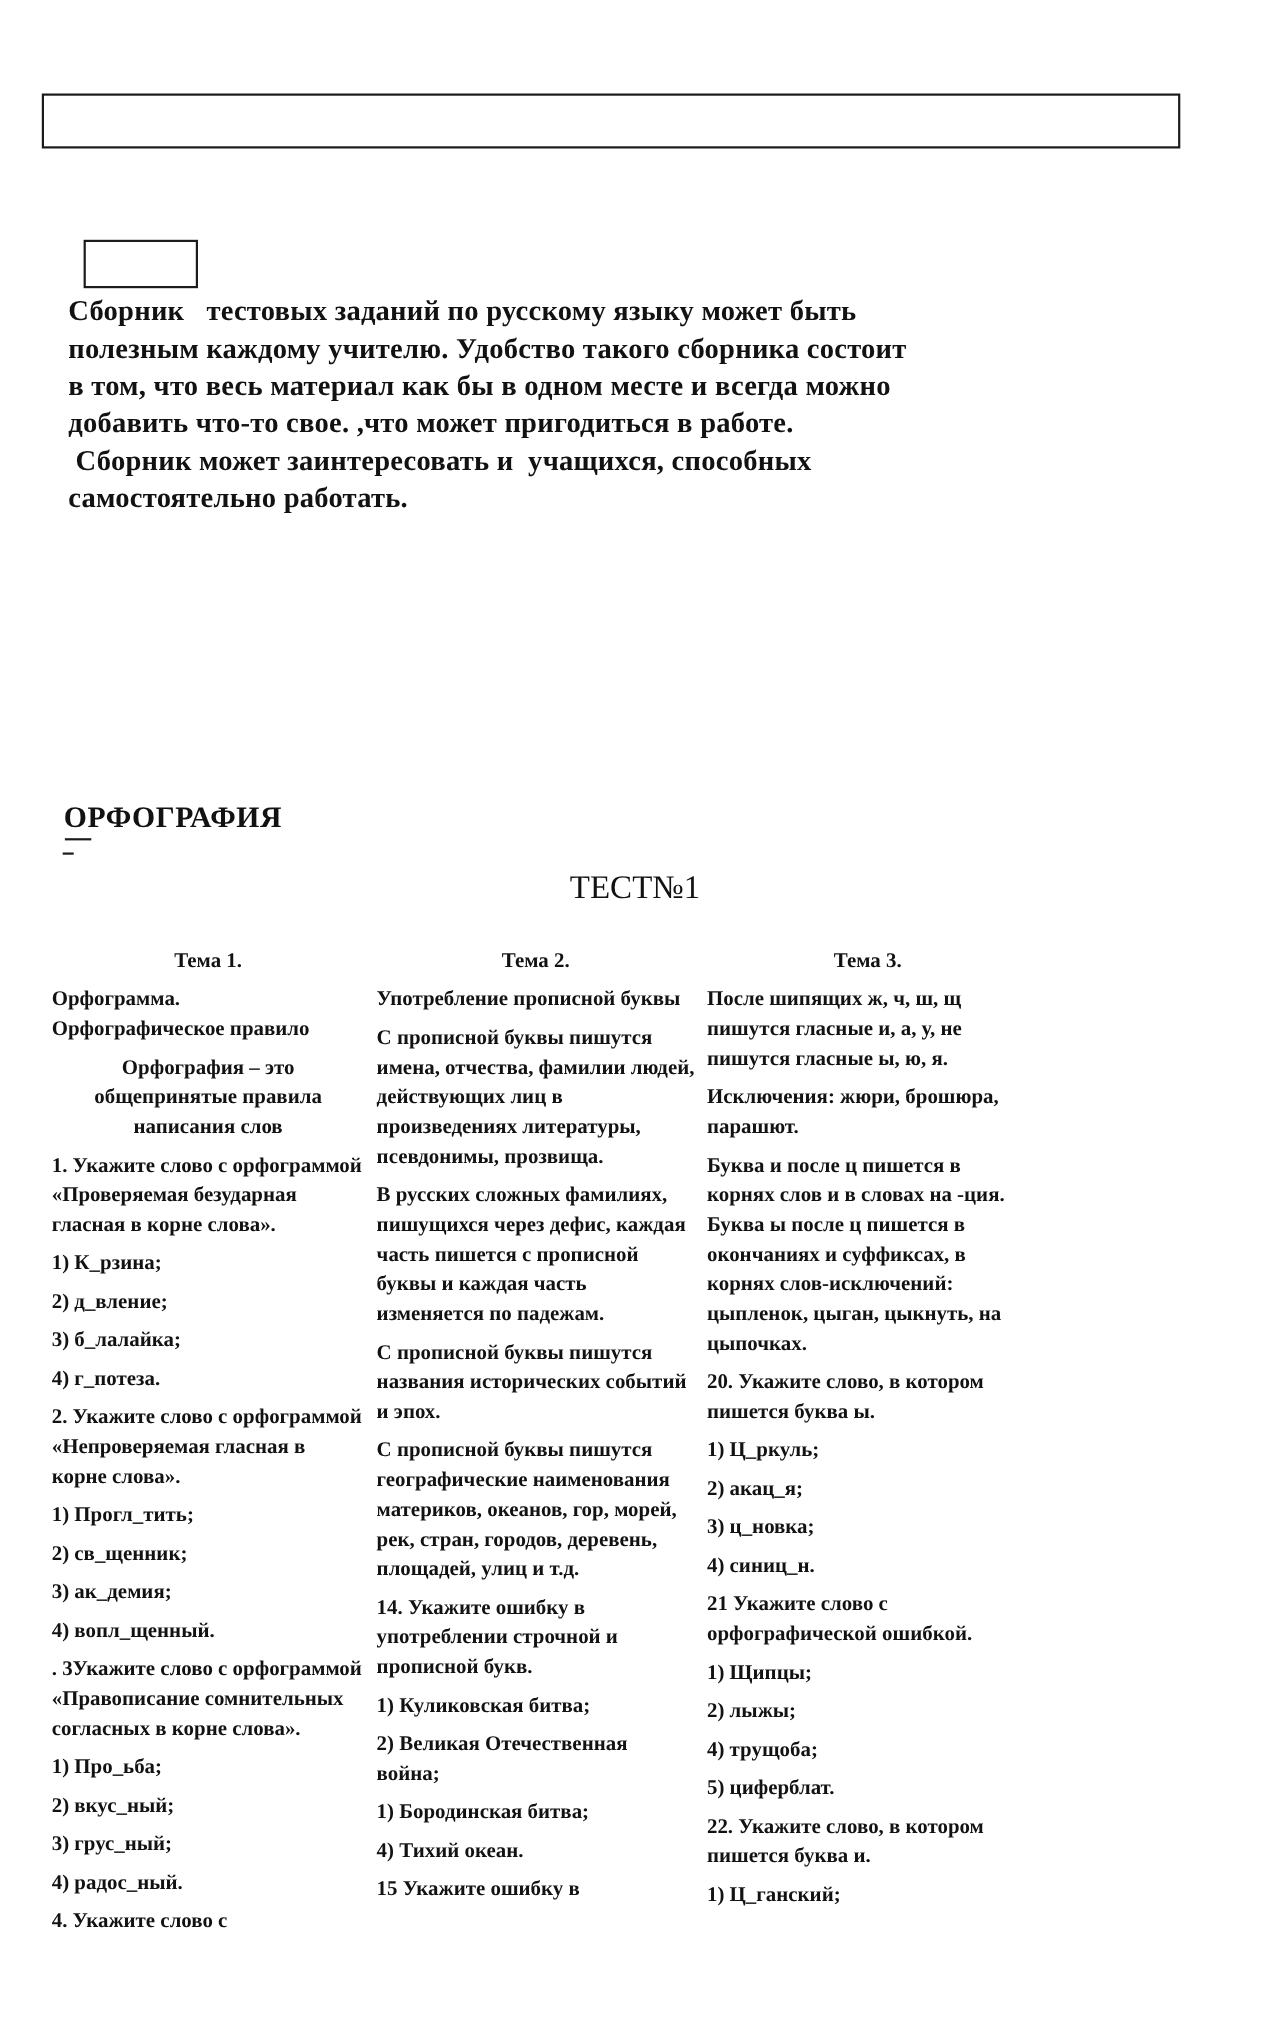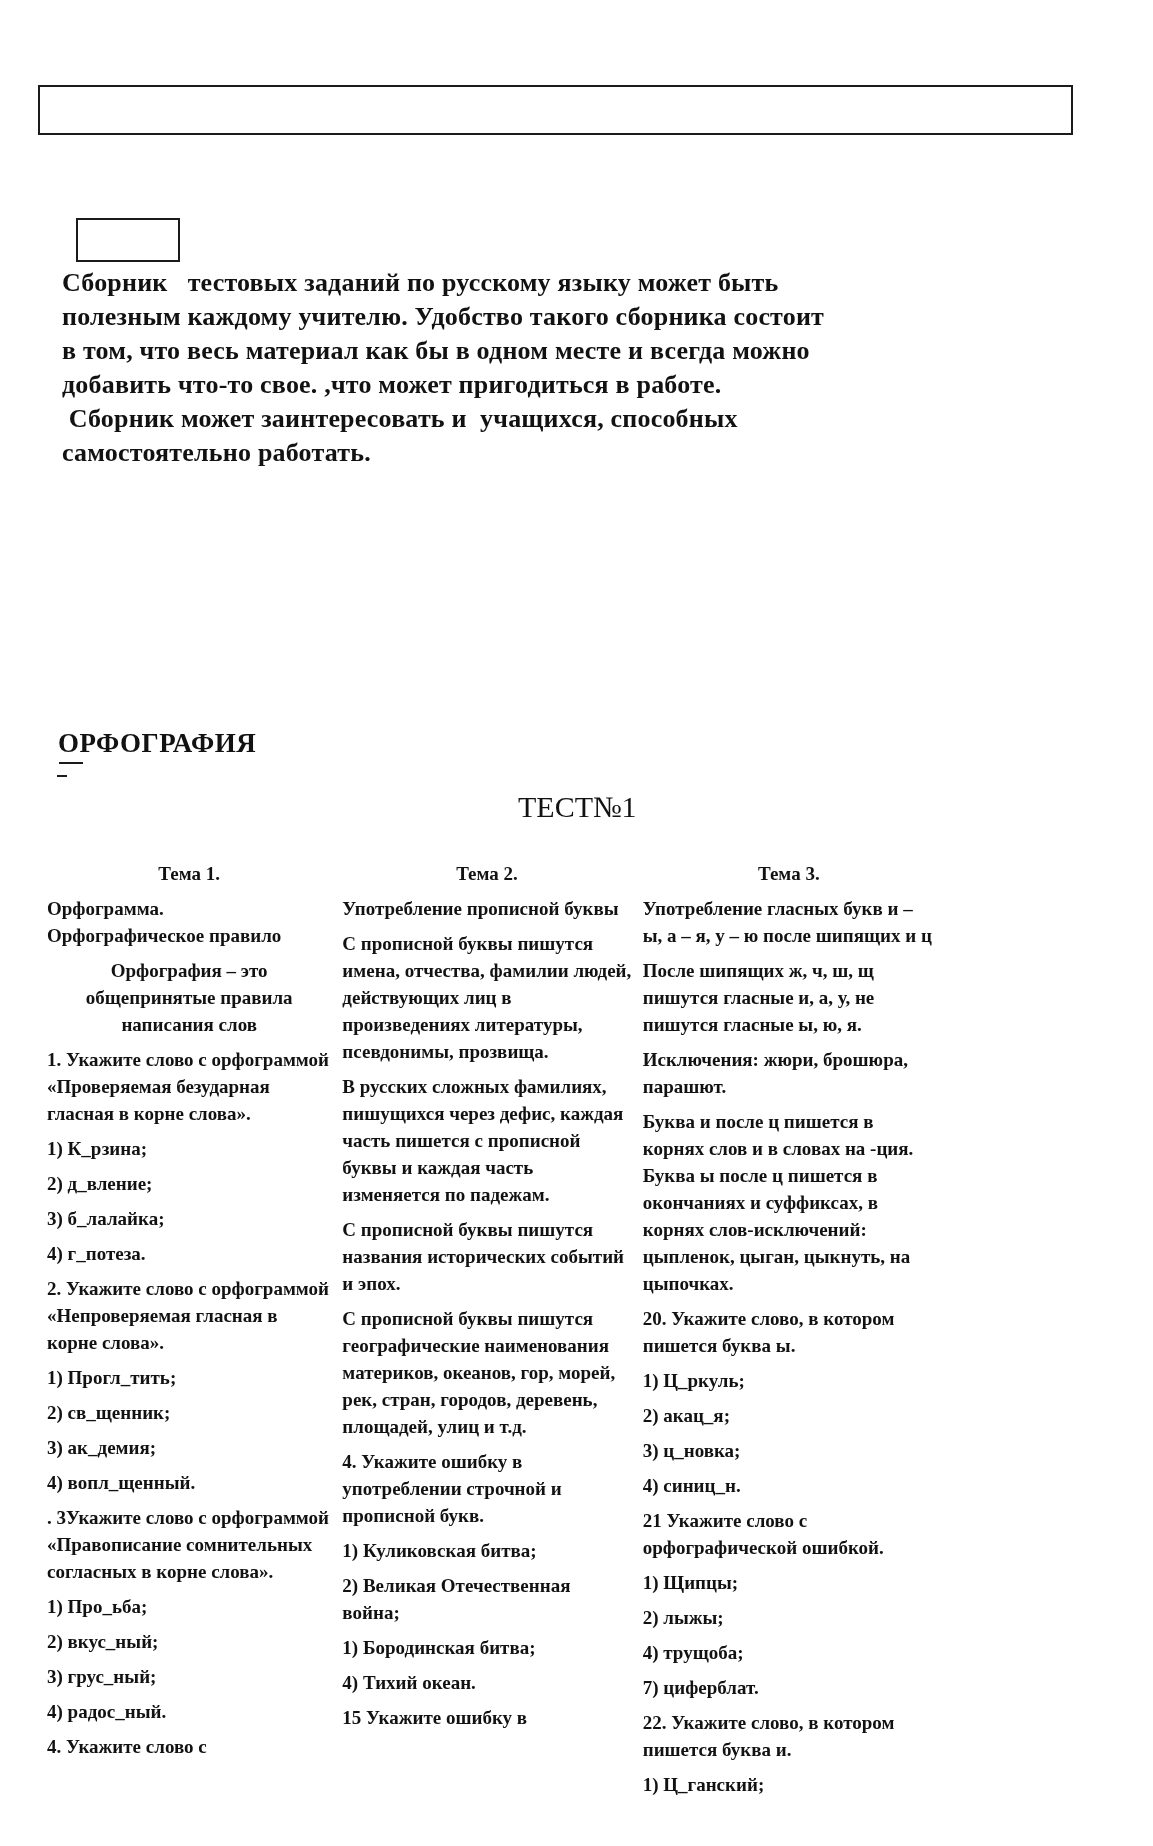--- a/index.html
+++ b/index.html
@@ -136,41 +136,40 @@
     <div class="block">4. Укажите слово с</div>
   </div>
 
   <div class="col col-2">
     <div class="block center">Тема 2.</div>
     <div class="block">Употребление прописной буквы</div>
     <div class="block">С прописной буквы пишутся имена, отчества, фамилии людей, действующих лиц в произведениях литературы, псевдонимы, прозвища.</div>
     <div class="block">В русских сложных фамилиях, пишущихся через дефис, каждая часть пишется с прописной буквы и каждая часть изменяется по падежам.</div>
     <div class="block">С прописной буквы пишутся названия исторических событий и эпох.</div>
     <div class="block">С прописной буквы пишутся географические наименования материков, океанов, гор, морей, рек, стран, городов, деревень, площадей, улиц и т.д.</div>
-    <div class="block">4. Укажите ошибку в употреблении строчной и прописной букв.</div>
+    <div class="block">14. Укажите ошибку в употреблении строчной и прописной букв.</div>
     <div class="block">1) Куликовская битва;</div>
     <div class="block">2) Великая Отечественная война;</div>
     <div class="block">1) Бородинская битва;</div>
     <div class="block">4) Тихий океан.</div>
     <div class="block">15 Укажите ошибку в</div>
   </div>
 
   <div class="col col-3">
     <div class="block center">Тема 3.</div>
-    <div class="block">Употребление гласных букв и – ы, а – я, у – ю после шипящих и ц</div>
     <div class="block">После шипящих ж, ч, ш, щ пишутся гласные и, а, у, не пишутся гласные ы, ю, я.</div>
     <div class="block">Исключения: жюри, брошюра, парашют.</div>
     <div class="block">Буква и после ц пишется в корнях слов и в словах на -ция. Буква ы после ц пишется в окончаниях и суффиксах, в корнях слов-исключений: цыпленок, цыган, цыкнуть, на цыпочках.</div>
     <div class="block">20. Укажите слово, в котором пишется буква ы.</div>
     <div class="block">1) Ц_ркуль;</div>
     <div class="block">2) акац_я;</div>
     <div class="block">3) ц_новка;</div>
     <div class="block">4) синиц_н.</div>
     <div class="block">21 Укажите слово с орфографической ошибкой.</div>
     <div class="block">1) Щипцы;</div>
     <div class="block">2) лыжы;</div>
     <div class="block">4) трущоба;</div>
-    <div class="block">7) циферблат.</div>
+    <div class="block">5) циферблат.</div>
     <div class="block">22. Укажите слово, в котором пишется буква и.</div>
     <div class="block">1) Ц_ганский;</div>
   </div>
 
 </div>
 
 </body></html>

